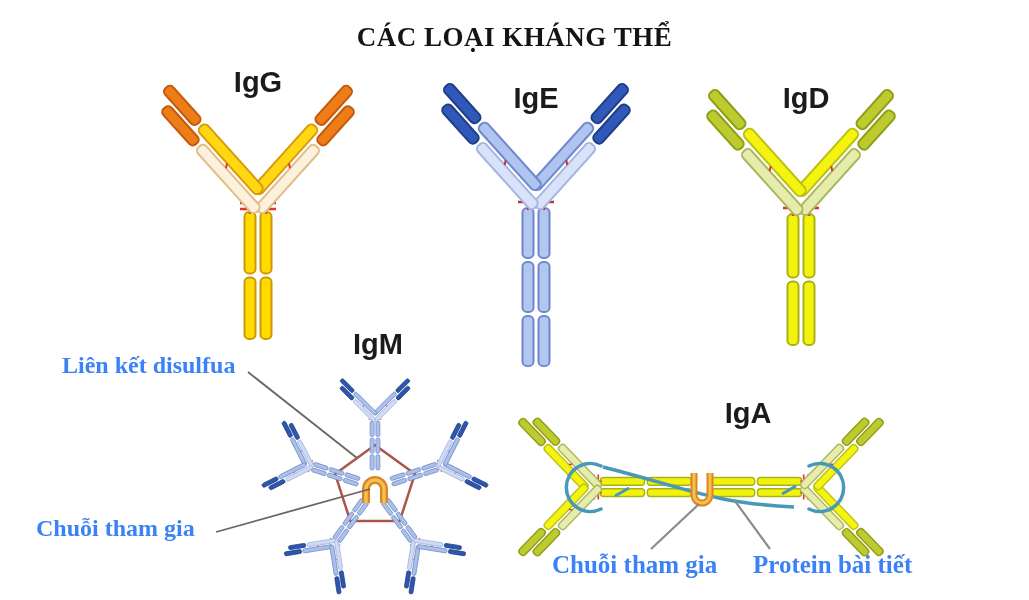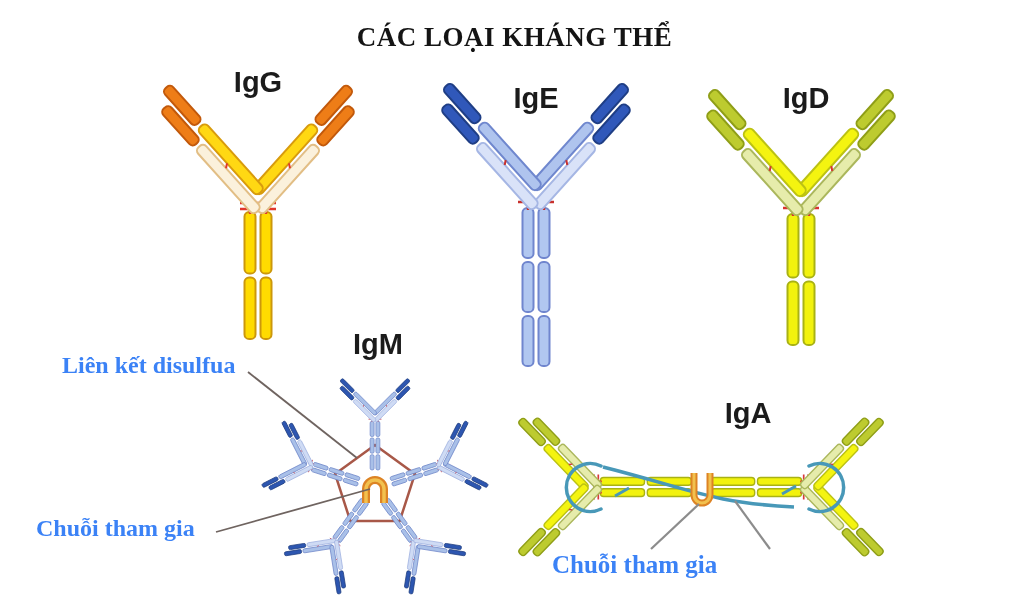--- a/index.html
+++ b/index.html
@@ -313,13 +313,14 @@
 
   <div class="lbl iglabel" style="left:258px;top:66px;">IgG</div>
   <div class="lbl iglabel" style="left:536px;top:82px;">IgE</div>
   <div class="lbl iglabel" style="left:806px;top:82px;">IgD</div>
   <div class="lbl iglabel" style="left:378px;top:328px;">IgM</div>
   <div class="lbl iglabel" style="left:700px;top:397px;margin-left:48px;">IgA</div>
 
   <div class="lbl annot" style="left:62px;top:352px;">Liên kết disulfua</div>
   <div class="lbl annot" style="left:36px;top:515px;">Chuỗi tham gia</div>
   <div class="lbl annot big" style="left:552px;top:551px;">Chuỗi tham gia</div>
+  <div class="lbl annot big" style="left:753px;top:551px;">Protein bài tiết</div>
 </div>
 
 </body></html>

